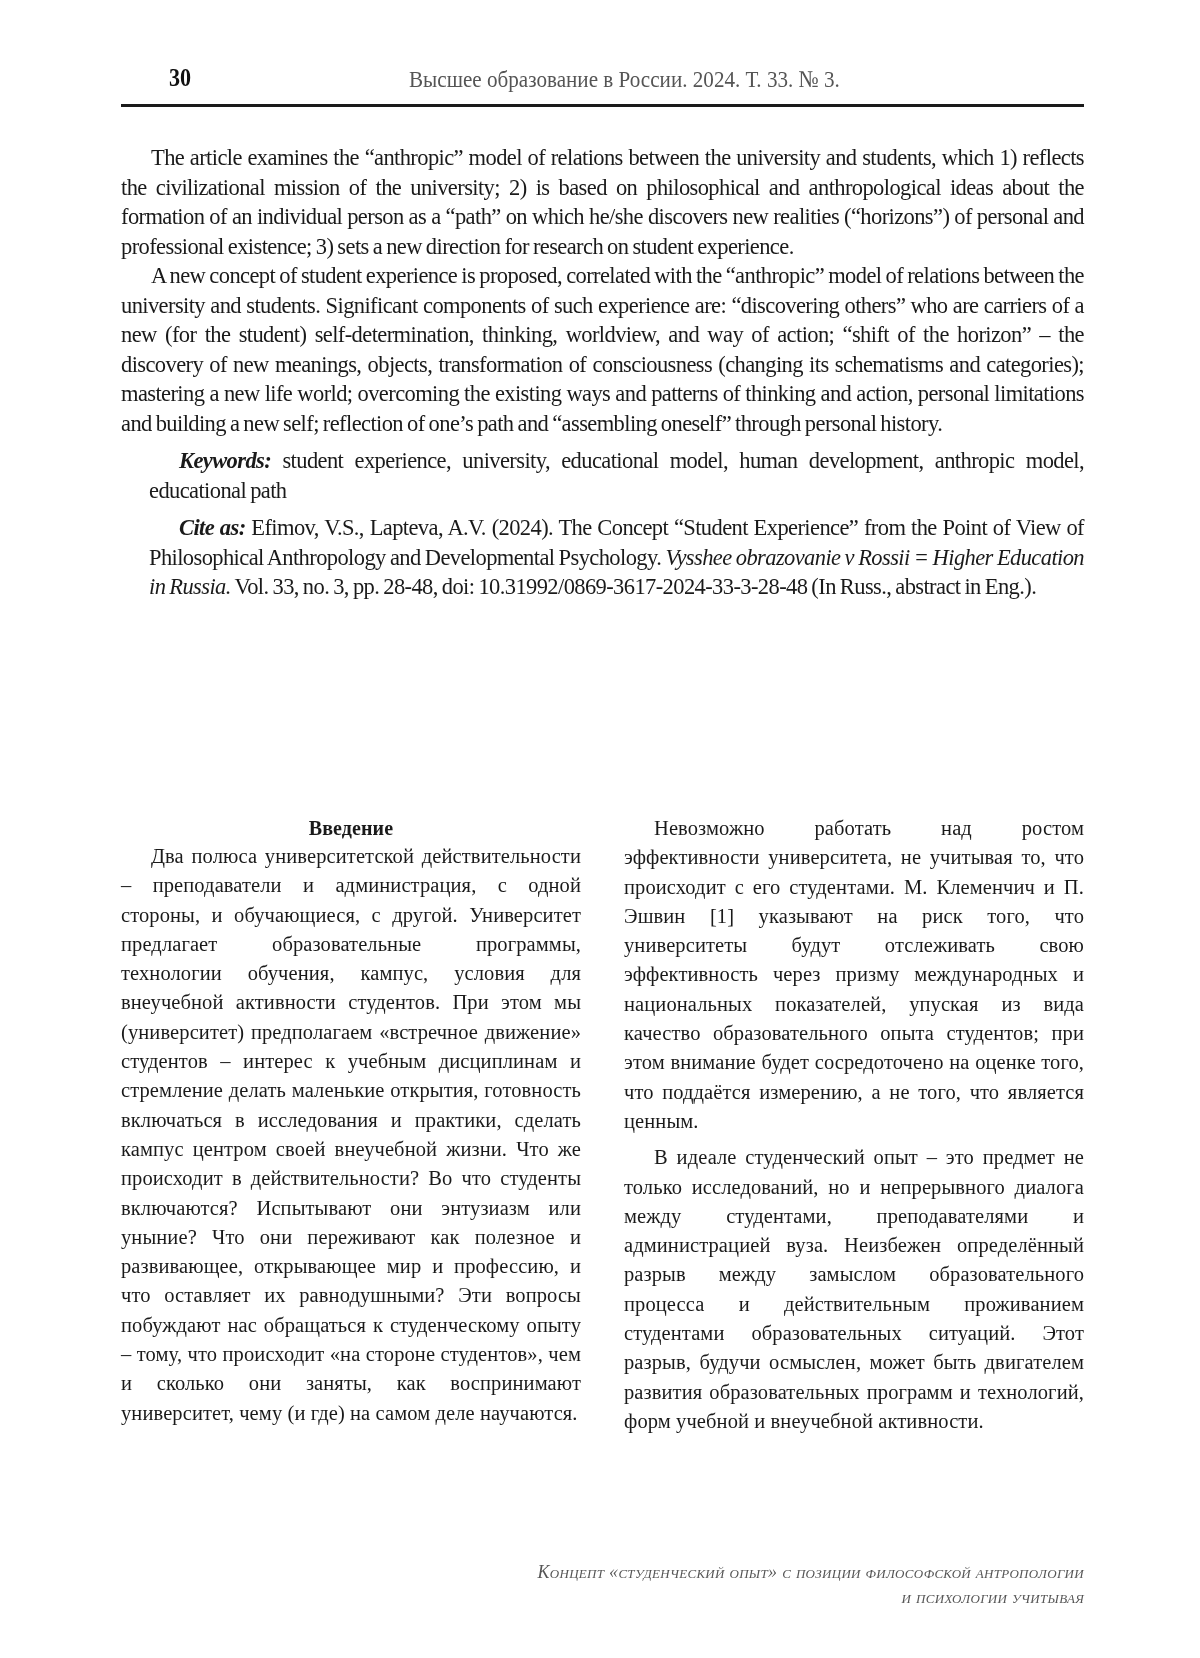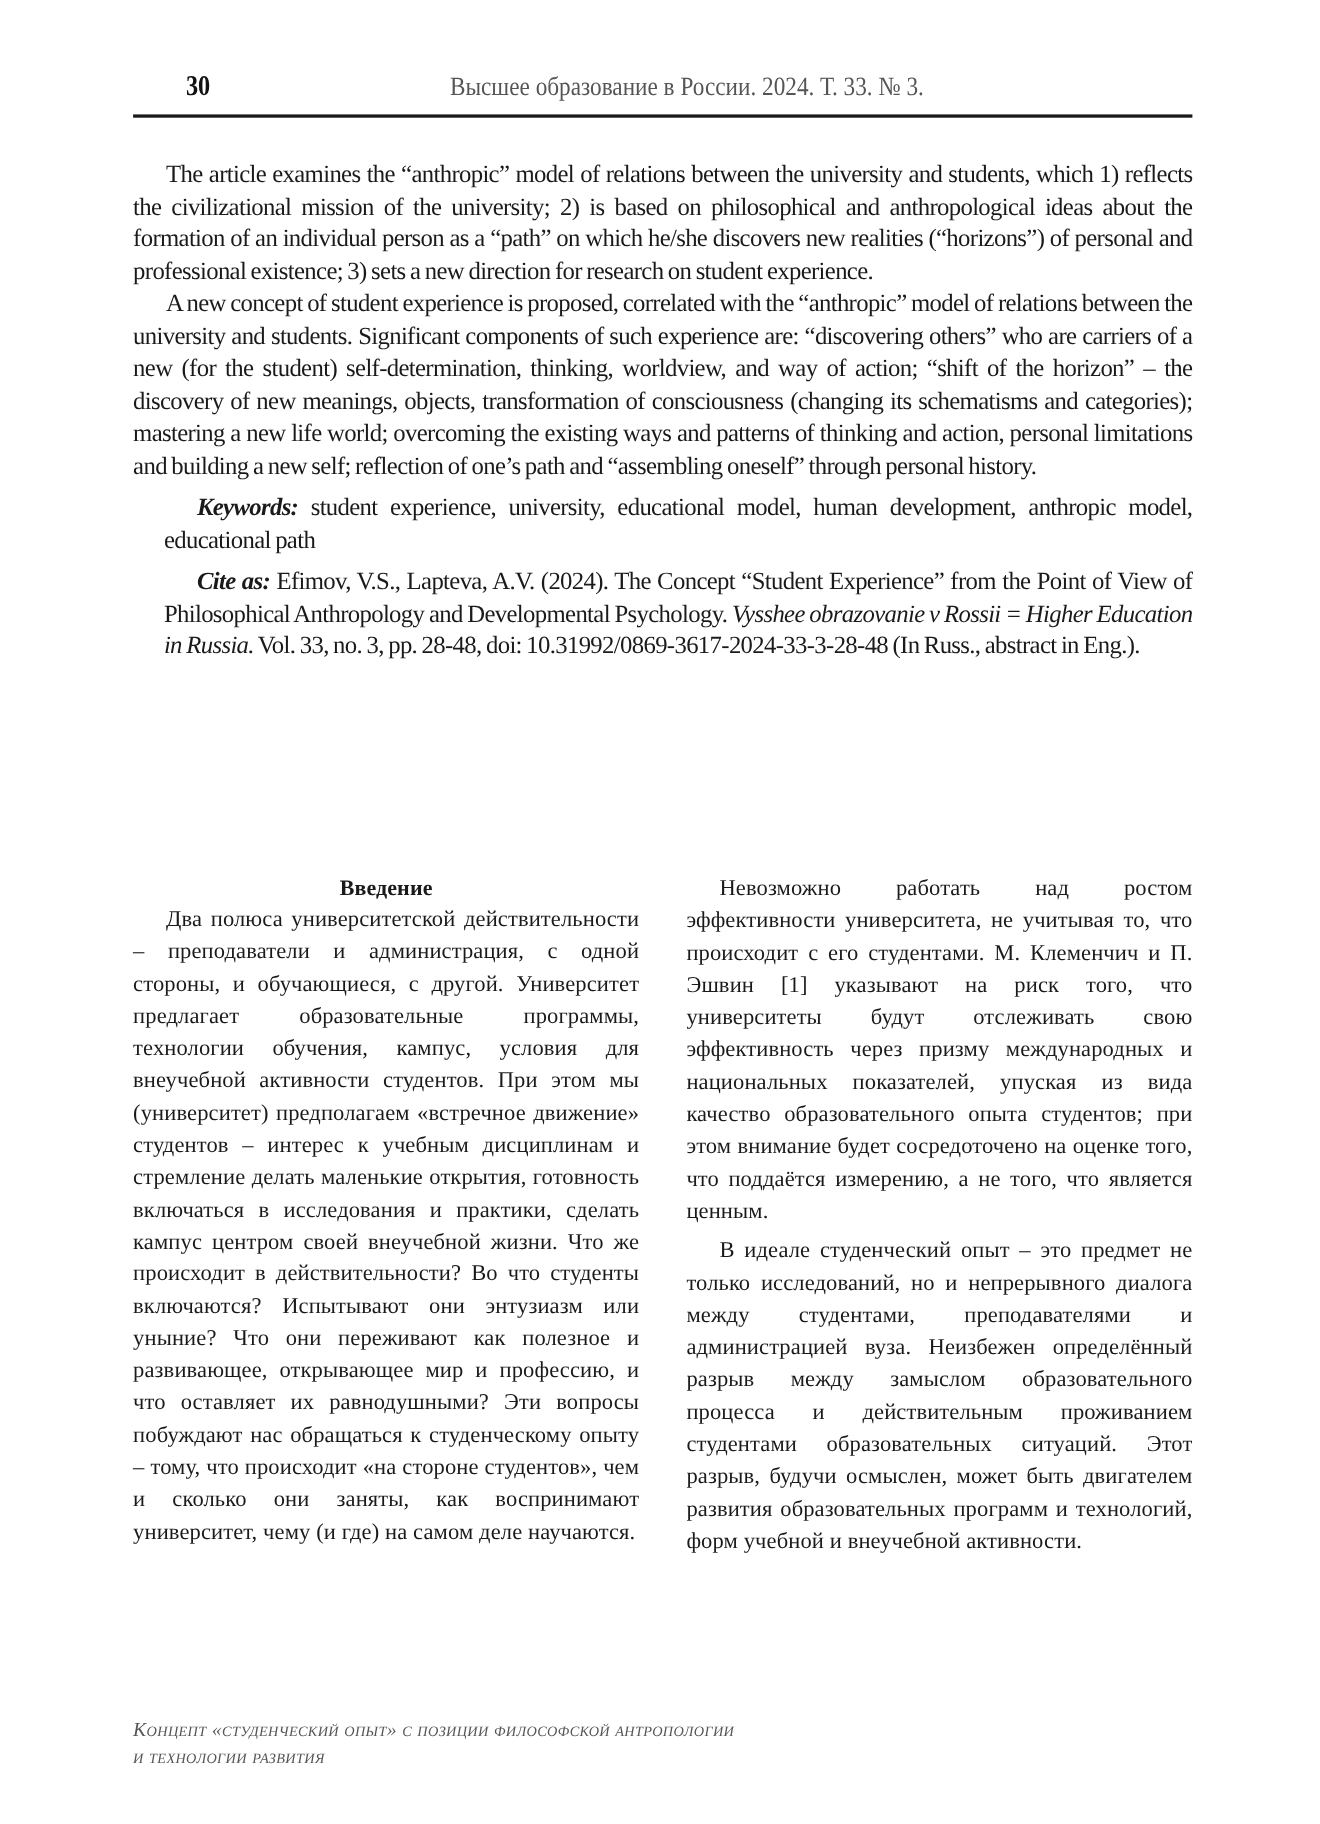--- a/index.html
+++ b/index.html
@@ -75,21 +75,21 @@
     .abstract .lead {
       font-style: italic;
       font-weight: bold;
     }
     .abstract .journal {
       font-style: italic;
     }
     .columns {
       position: absolute;
       left: 121px;
-      top: 794px;
+      top: 814px;
       width: 963px;
       display: flex;
       justify-content: space-between;
     }
     .col {
       width: 460px;
       font-size: 20.5px;
       line-height: 29.3px;
       text-align: justify;
       letter-spacing: 0.1px;
@@ -106,21 +106,21 @@
       font-weight: bold;
       font-size: 20px;
       line-height: 28px;
       margin: 0;
     }
     .footer {
       position: absolute;
       left: 121px;
       top: 1560px;
       width: 963px;
-      text-align: left;
+      text-align: right;
       font-style: italic;
       font-variant: small-caps;
       font-size: 18px;
       line-height: 25px;
       color: #555;
       letter-spacing: 0.3px;
     }
     .footer div {
       margin: 0;
     }
@@ -147,14 +147,14 @@
     <p>Два полюса университетской действительности – преподаватели и администрация, с одной стороны, и обучающиеся, с другой. Университет предлагает образовательные программы, технологии обучения, кампус, условия для внеучебной активности студентов. При этом мы (университет) предполагаем «встречное движение» студентов – интерес к учебным дисциплинам и стремление делать маленькие открытия, готовность включаться в исследования и практики, сделать кампус центром своей внеучебной жизни. Что же происходит в действительности? Во что студенты включаются? Испытывают они энтузиазм или уныние? Что они переживают как полезное и развивающее, открывающее мир и профессию, и что оставляет их равнодушными? Эти вопросы побуждают нас обращаться к студенческому опыту – тому, что происходит «на стороне студентов», чем и сколько они заняты, как воспринимают университет, чему (и где) на самом деле научаются.</p>
   </div>
   <div class="col">
     <p>Невозможно работать над ростом эффективности университета, не учитывая то, что происходит с его студентами. М. Клеменчич и П. Эшвин [1] указывают на риск того, что университеты будут отслеживать свою эффективность через призму международных и национальных показателей, упуская из вида качество образовательного опыта студентов; при этом внимание будет сосредоточено на оценке того, что поддаётся измерению, а не того, что является ценным.</p>
     <p>В идеале студенческий опыт – это предмет не только исследований, но и непрерывного диалога между студентами, преподавателями и администрацией вуза. Неизбежен определённый разрыв между замыслом образовательного процесса и действительным проживанием студентами образовательных ситуаций. Этот разрыв, будучи осмыслен, может быть двигателем развития образовательных программ и технологий, форм учебной и внеучебной активности.</p>
   </div>
 </div>
 
 <div class="footer">
   <div>Концепт «студенческий опыт» с позиции философской антропологии</div>
-  <div>и технологии развития</div>
+  <div>и психологии учитывая</div>
 </div>
 
 </body></html>

